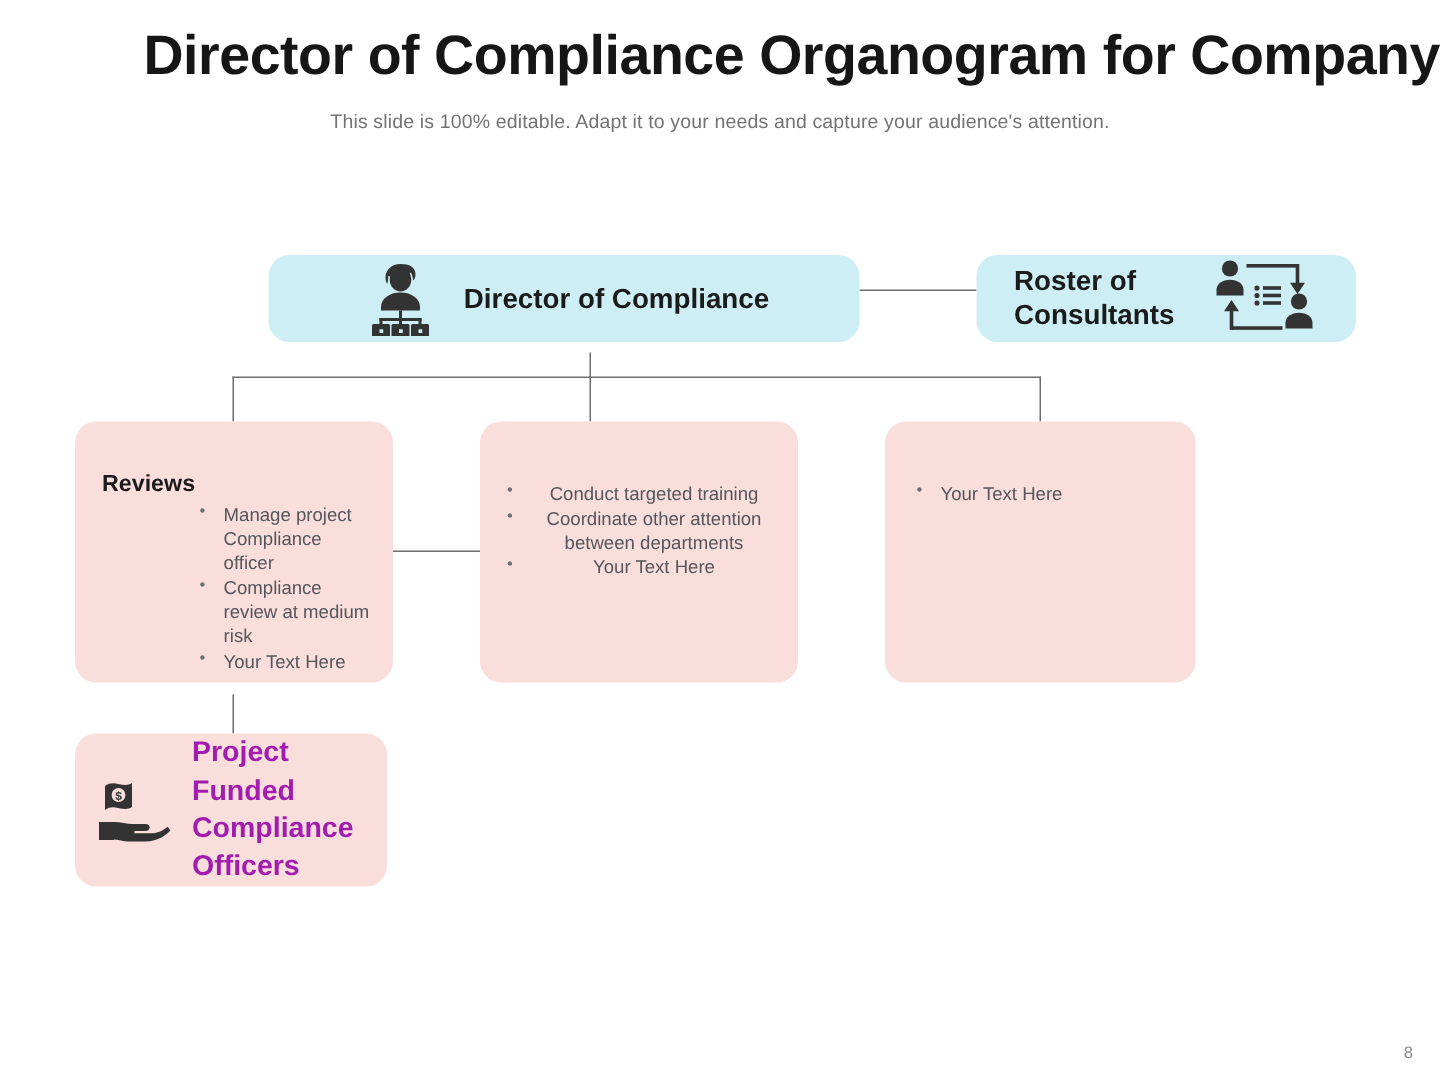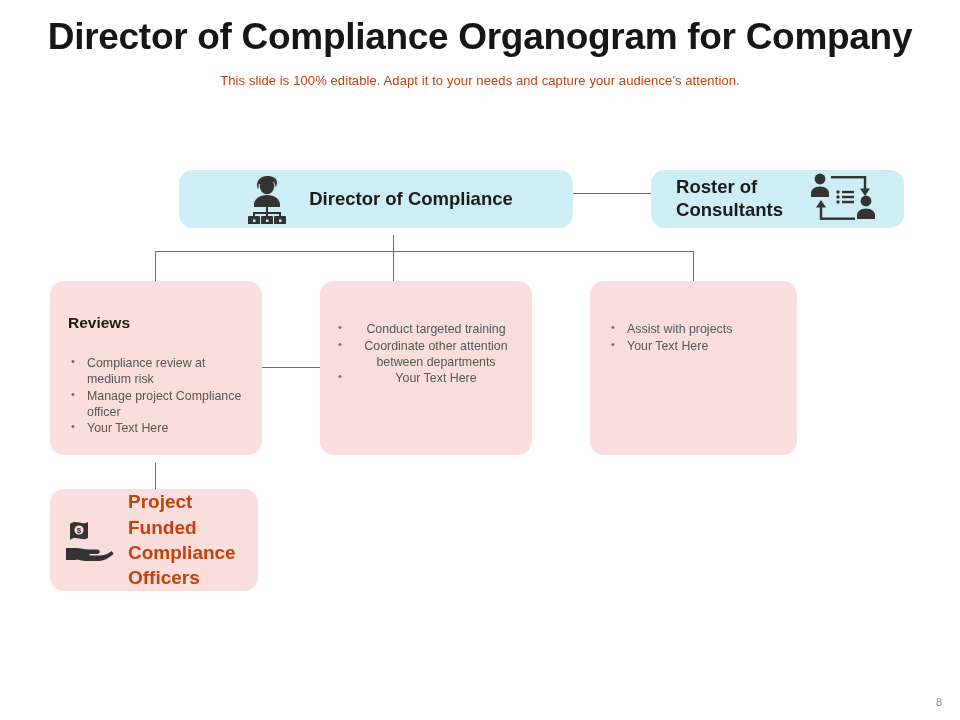--- a/index.html
+++ b/index.html
@@ -17,36 +17,36 @@
     background: #ffffff;
     overflow: hidden;
   }
 
   
   #slide-title {
     position: absolute;
     top: 16px;
     left: 0;
     width: 960px;
-    text-align: center;
+    text-align: right;
     font-family: "Liberation Sans", sans-serif;
     font-weight: bold;
     font-size: 37px;
     letter-spacing: -0.3px;
     color: #161616;
     white-space: nowrap;
   }
   #slide-subtitle {
     position: absolute;
     top: 73px;
     left: 0;
     width: 960px;
     text-align: center;
     font-size: 13px;
-    color: #c2410c;
+    color: #737373;
     letter-spacing: 0.1px;
   }
 
   
   .conn {
     position: absolute;
     background: #6d6d6d;
   }
   .conn-h { height: 1px; }
   .conn-v { width: 1px; }
@@ -122,21 +122,21 @@
     white-space: pre-line;
   }
 
   
   .pink-inner {
     position: absolute;
     left: 0; top: 0; right: 0; bottom: 8px;
     box-sizing: border-box;
     padding: 16px 14px 12px 18px;
     display: flex;
-    flex-direction: column;
+    flex-direction: row;
   }
   .pink-heading {
     font-weight: bold;
     font-size: 15.5px;
     color: #1b1b1b;
     line-height: 1.28;
     white-space: pre-line;
   }
   .bullets {
     list-style: none;
@@ -167,21 +167,21 @@
     box-sizing: border-box;
     display: flex;
     align-items: center;
     gap: 12px;
     padding: 0 10px 0 14px;
   }
   .pink-label-text {
     font-weight: bold;
     font-size: 19px;
     line-height: 1.33;
-    color: #c2410c;
+    color: #a21caf;
     white-space: pre-line;
   }
 
   .icon-wrap {
     flex: 0 0 auto;
     display: block;
     line-height: 0;
   }
 
   
@@ -287,22 +287,22 @@
     </div>
   </div>
 
   <div class="node node-pink" style="left:50px; top:281px; width:212px; height:182px;">
     <div class="shadow"></div>
     <div class="base"></div>
     <div class="face"></div>
     <div class="pink-inner" style="padding-top:32px;">
       <div class="pink-heading">Reviews</div>
       <ul class="bullets" style="margin-top:22px;">
+        <li>Manage project Compliance officer</li>
         <li>Compliance review at medium risk</li>
-        <li>Manage project Compliance officer</li>
         <li>Your Text Here</li>
       </ul>
     </div>
   </div>
 
   <div class="node node-pink" style="left:320px; top:281px; width:212px; height:182px;">
     <div class="shadow"></div>
     <div class="base"></div>
     <div class="face"></div>
     <div class="pink-inner" style="padding-top:29px; padding-left:15px;">
@@ -313,21 +313,20 @@
       </ul>
     </div>
   </div>
 
   <div class="node node-pink" style="left:590px; top:281px; width:207px; height:182px;">
     <div class="shadow"></div>
     <div class="base"></div>
     <div class="face"></div>
     <div class="pink-inner" style="padding-top:29px;">
       <ul class="bullets" style="margin-top:11px;">
-        <li>Assist with projects</li>
         <li>Your Text Here</li>
       </ul>
     </div>
   </div>
 
   <div class="node node-pink" style="left:50px; top:489px; width:208px; height:110px;">
     <div class="shadow"></div>
     <div class="base"></div>
     <div class="face"></div>
     <div class="pink-label-inner">

